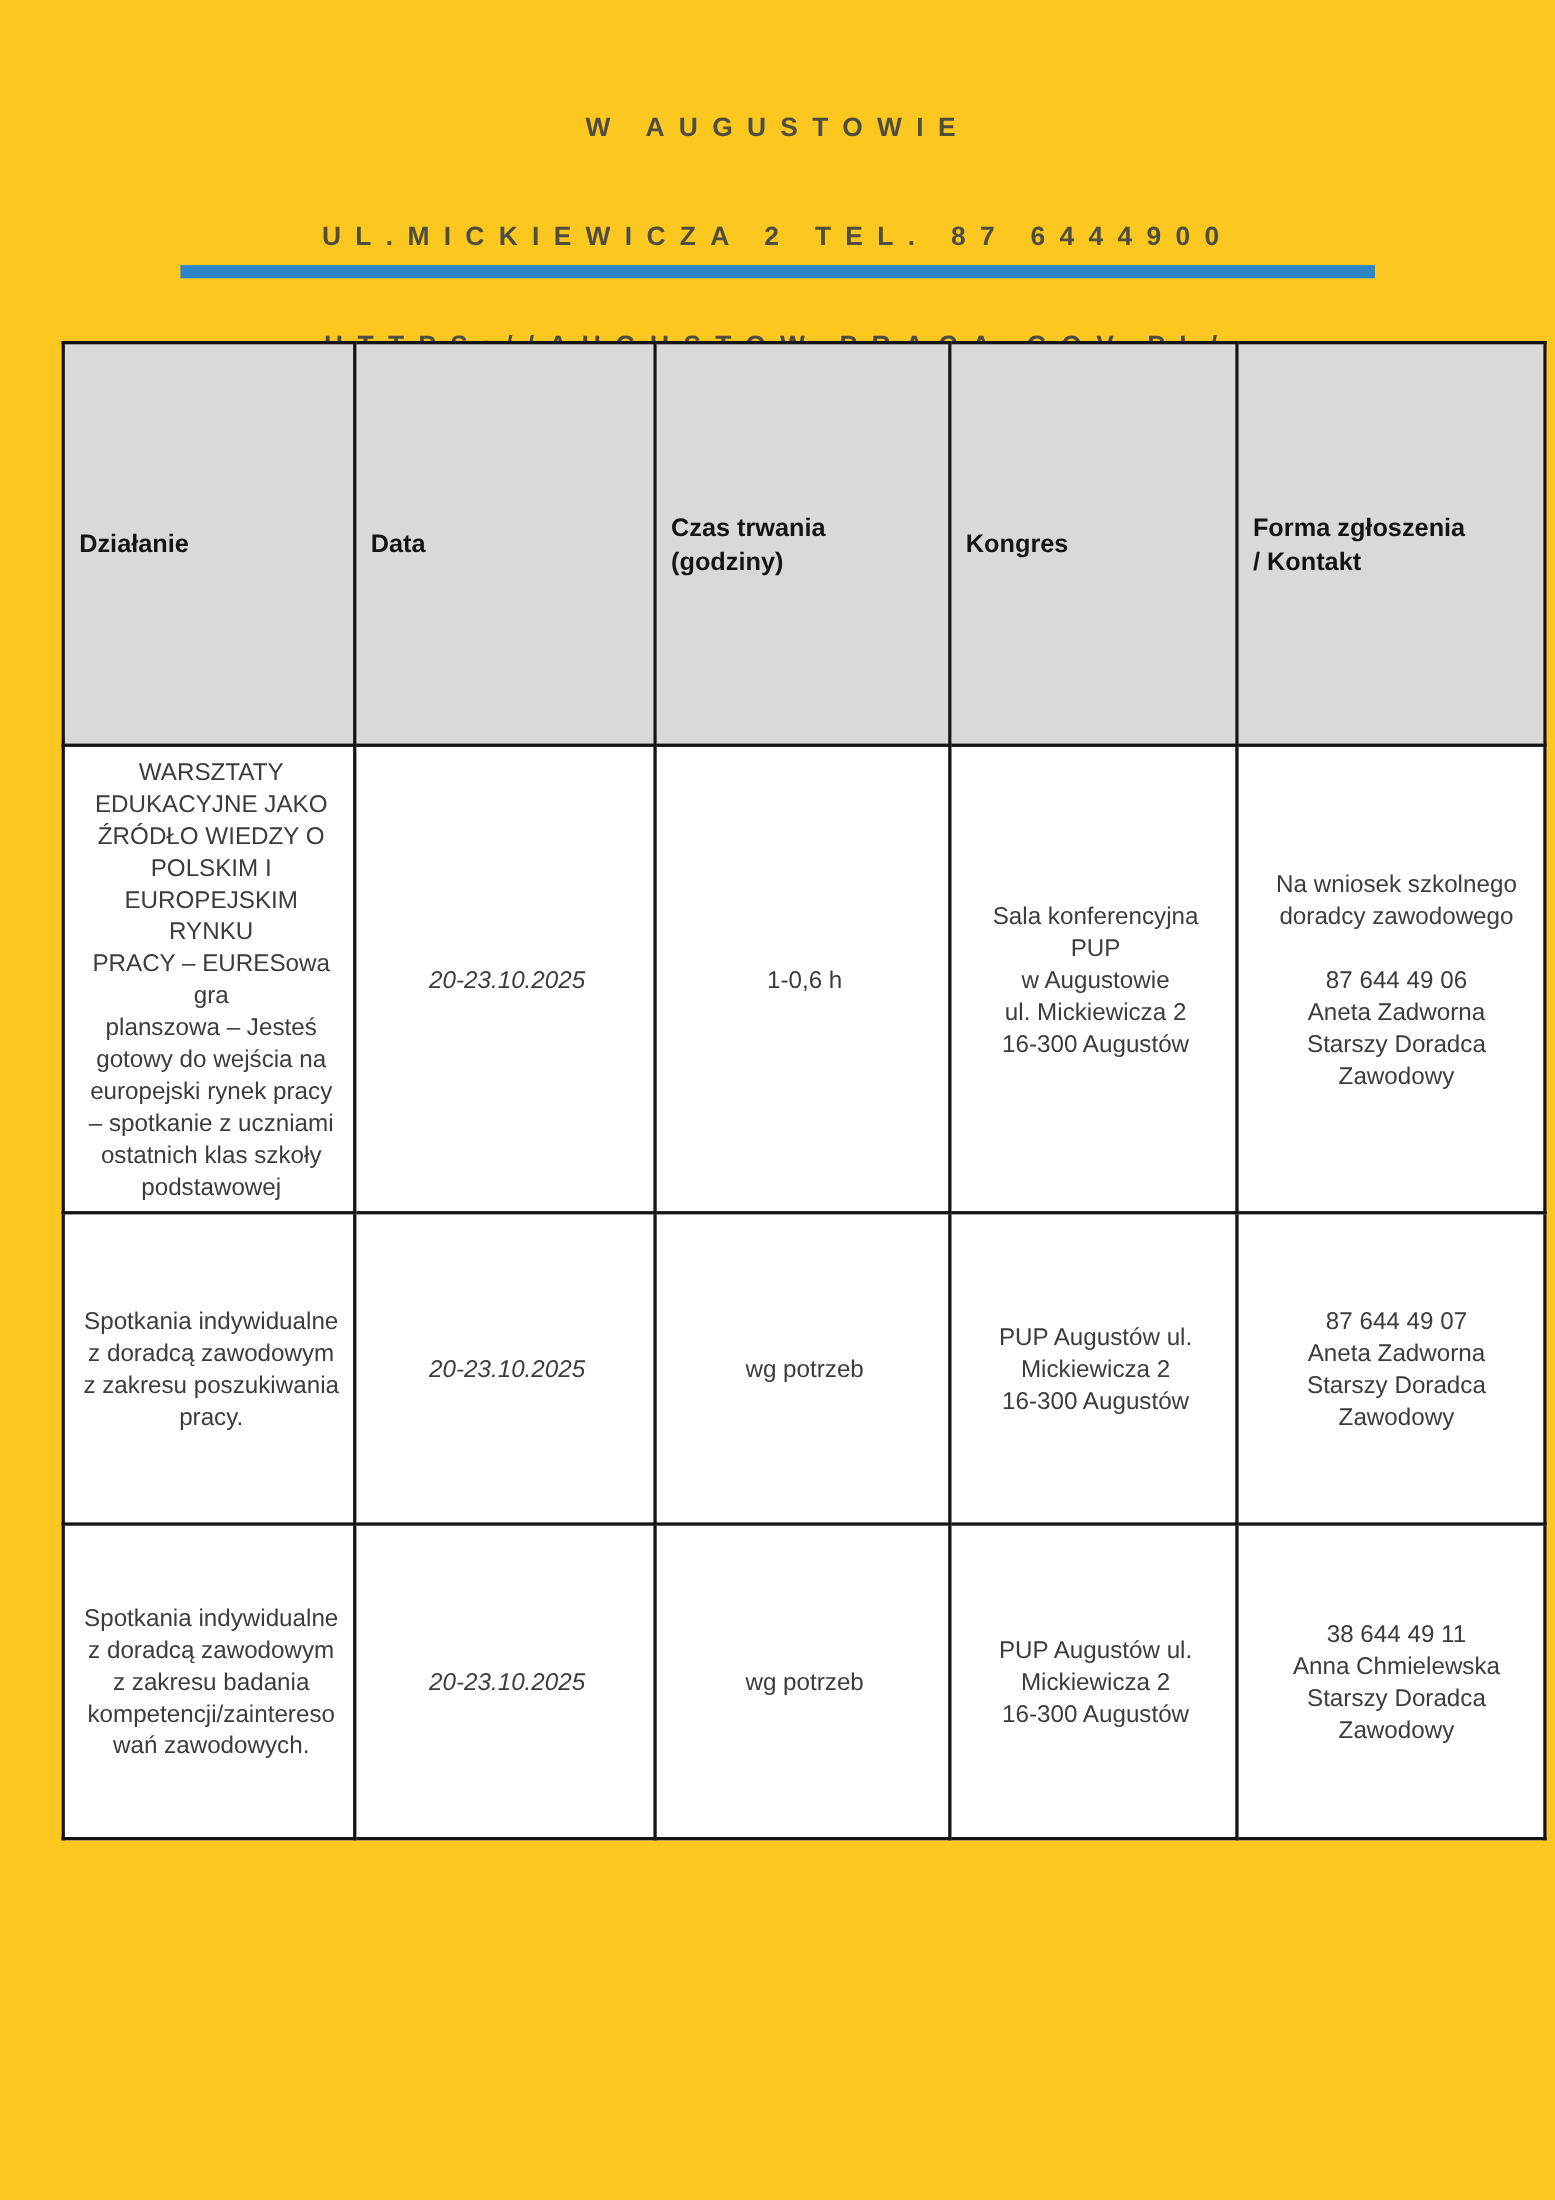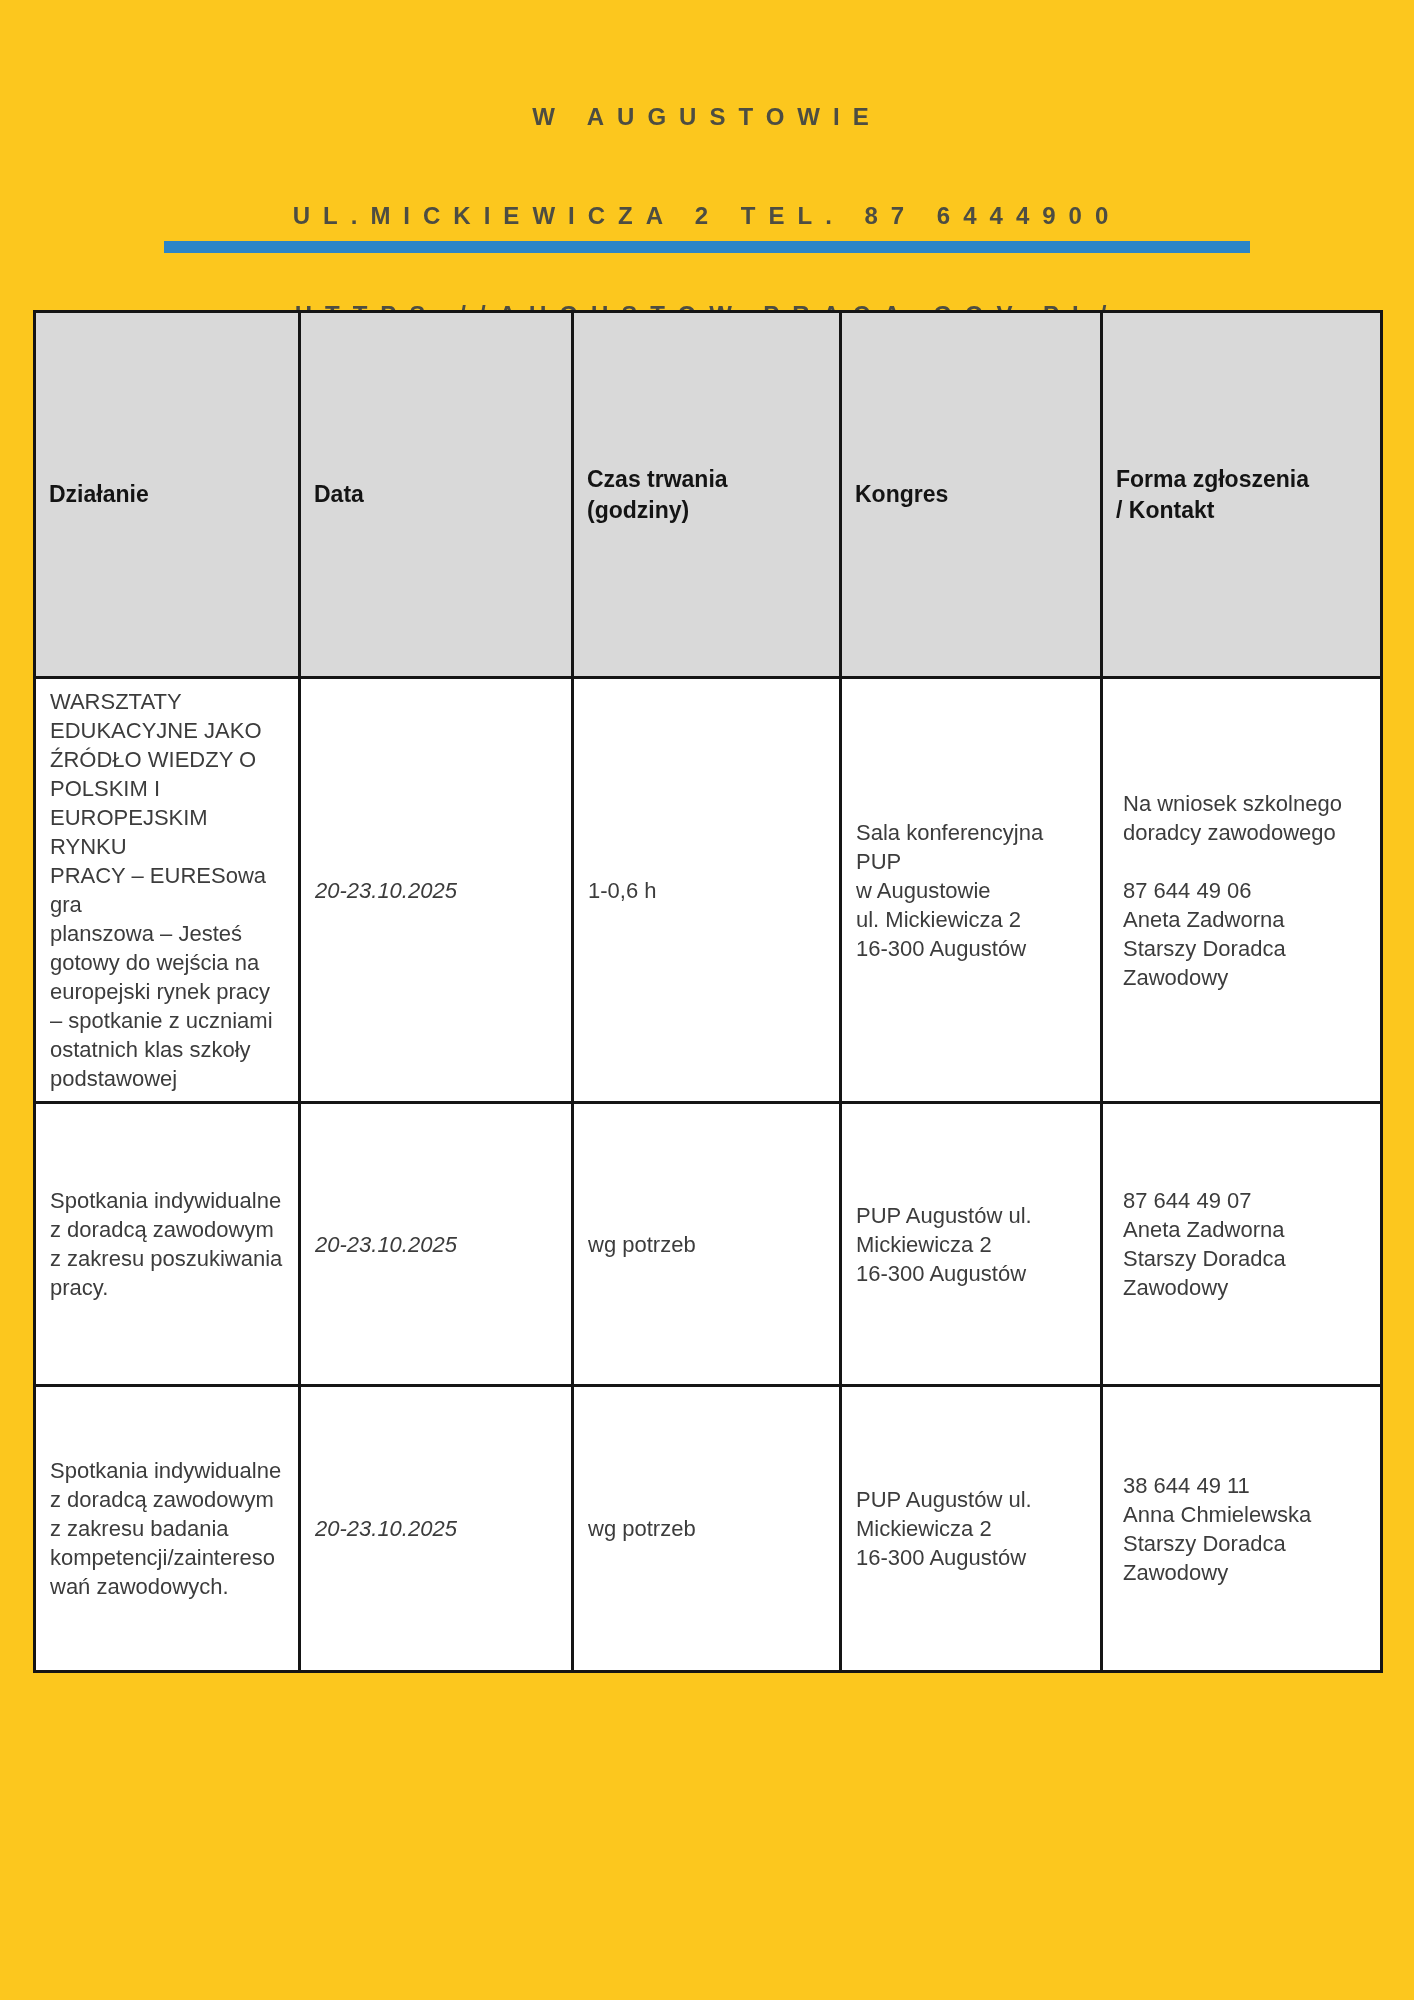--- a/index.html
+++ b/index.html
@@ -36,20 +36,21 @@
     background:var(--accent-bar);
   }
   .schedule-wrap{
     position:absolute;top:310px;left:33px;width:1347px;
   }
   table.schedule{
     border-collapse:collapse;
     table-layout:fixed;
     width:1347px;
     background:#ffffff;
+    margin-left:23px;
   }
   .schedule th,.schedule td{
     border:3px solid var(--border-color);
     vertical-align:middle;
     text-align:left;
     white-space:pre-line;
     overflow:hidden;
   }
   .schedule th{
     background:var(--table-header-bg);
@@ -60,20 +61,21 @@
     height:351px;
     padding:6px 10px 6px 13px;
   }
   .schedule td{
     color:var(--body-text);
     font-size:22px;
     font-weight:400;
     line-height:29px;
     padding:8px 10px 8px 14px;
     background:#ffffff;
+    text-align:center;
   }
   .schedule td.contact{padding-left:20px;}
   .schedule tbody tr:nth-child(1) td{height:384px;}
   .schedule tbody tr:nth-child(2) td{height:264px;}
   .schedule tbody tr:nth-child(3) td{height:267px;}
   .schedule tbody tr:nth-child(4) td{height:270px;}
   .date-text{display:inline-block;font-style:italic;}
   .date-text.pill{
     background:var(--highlight-pill);
     border-radius:20px;

